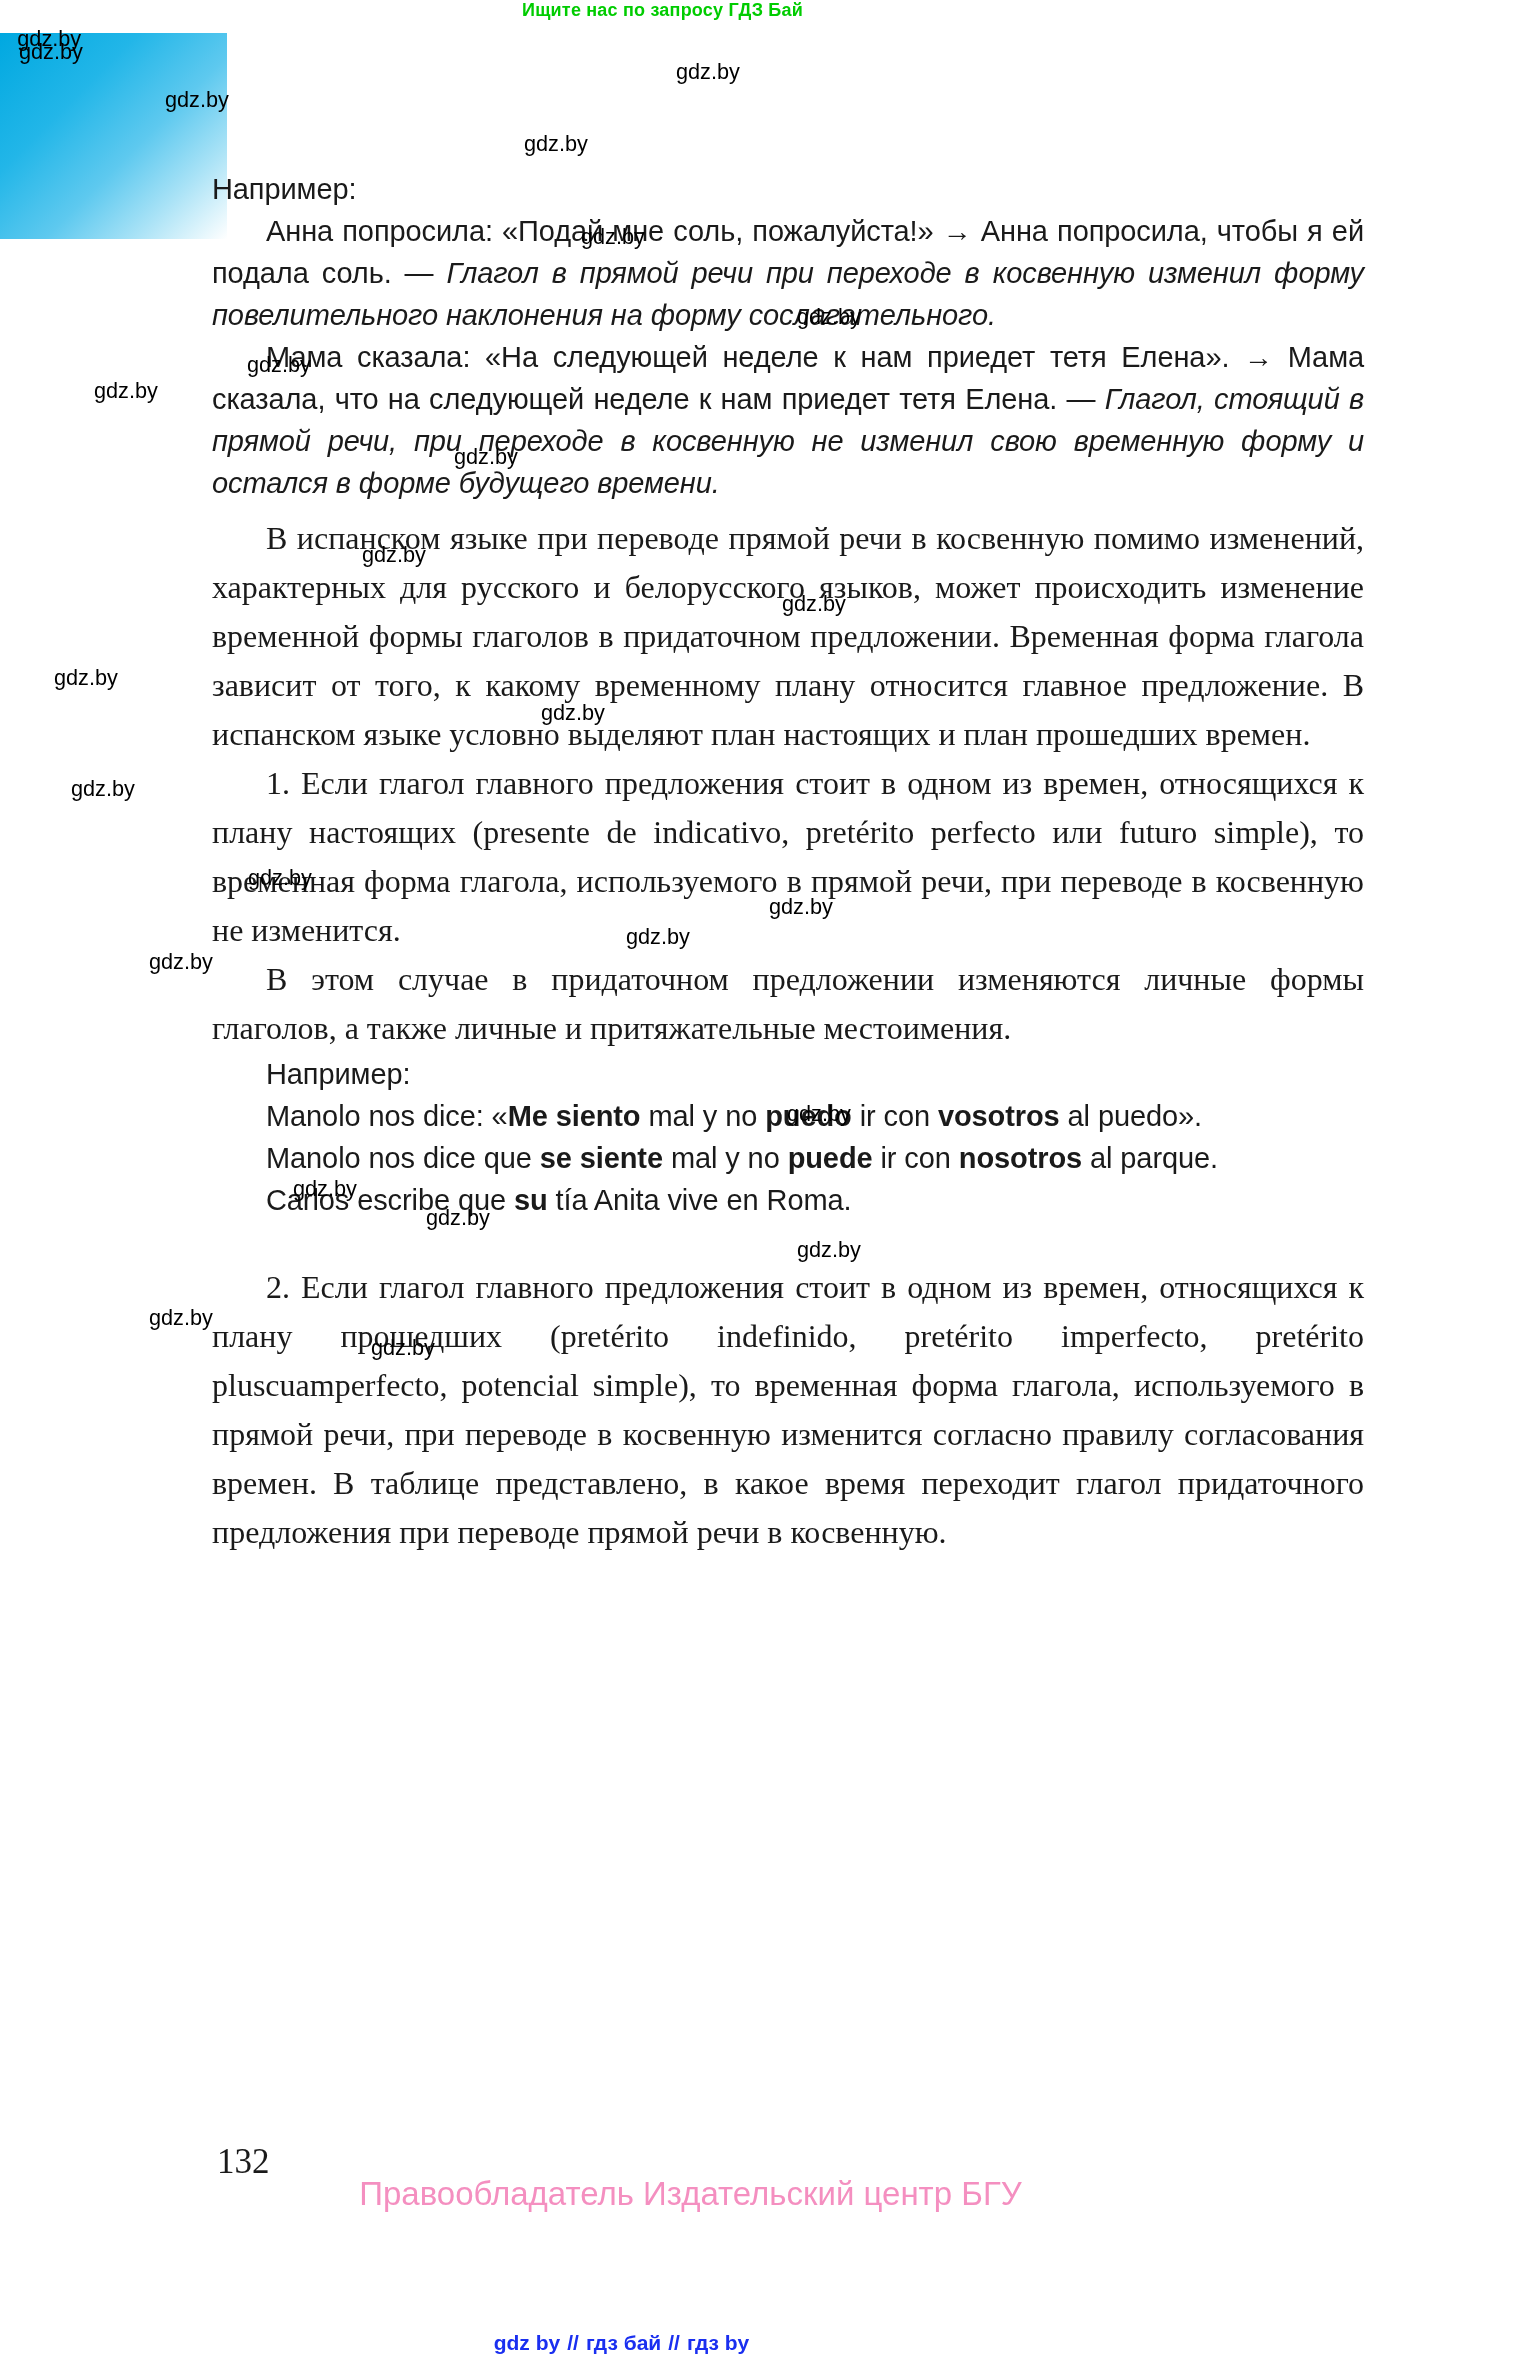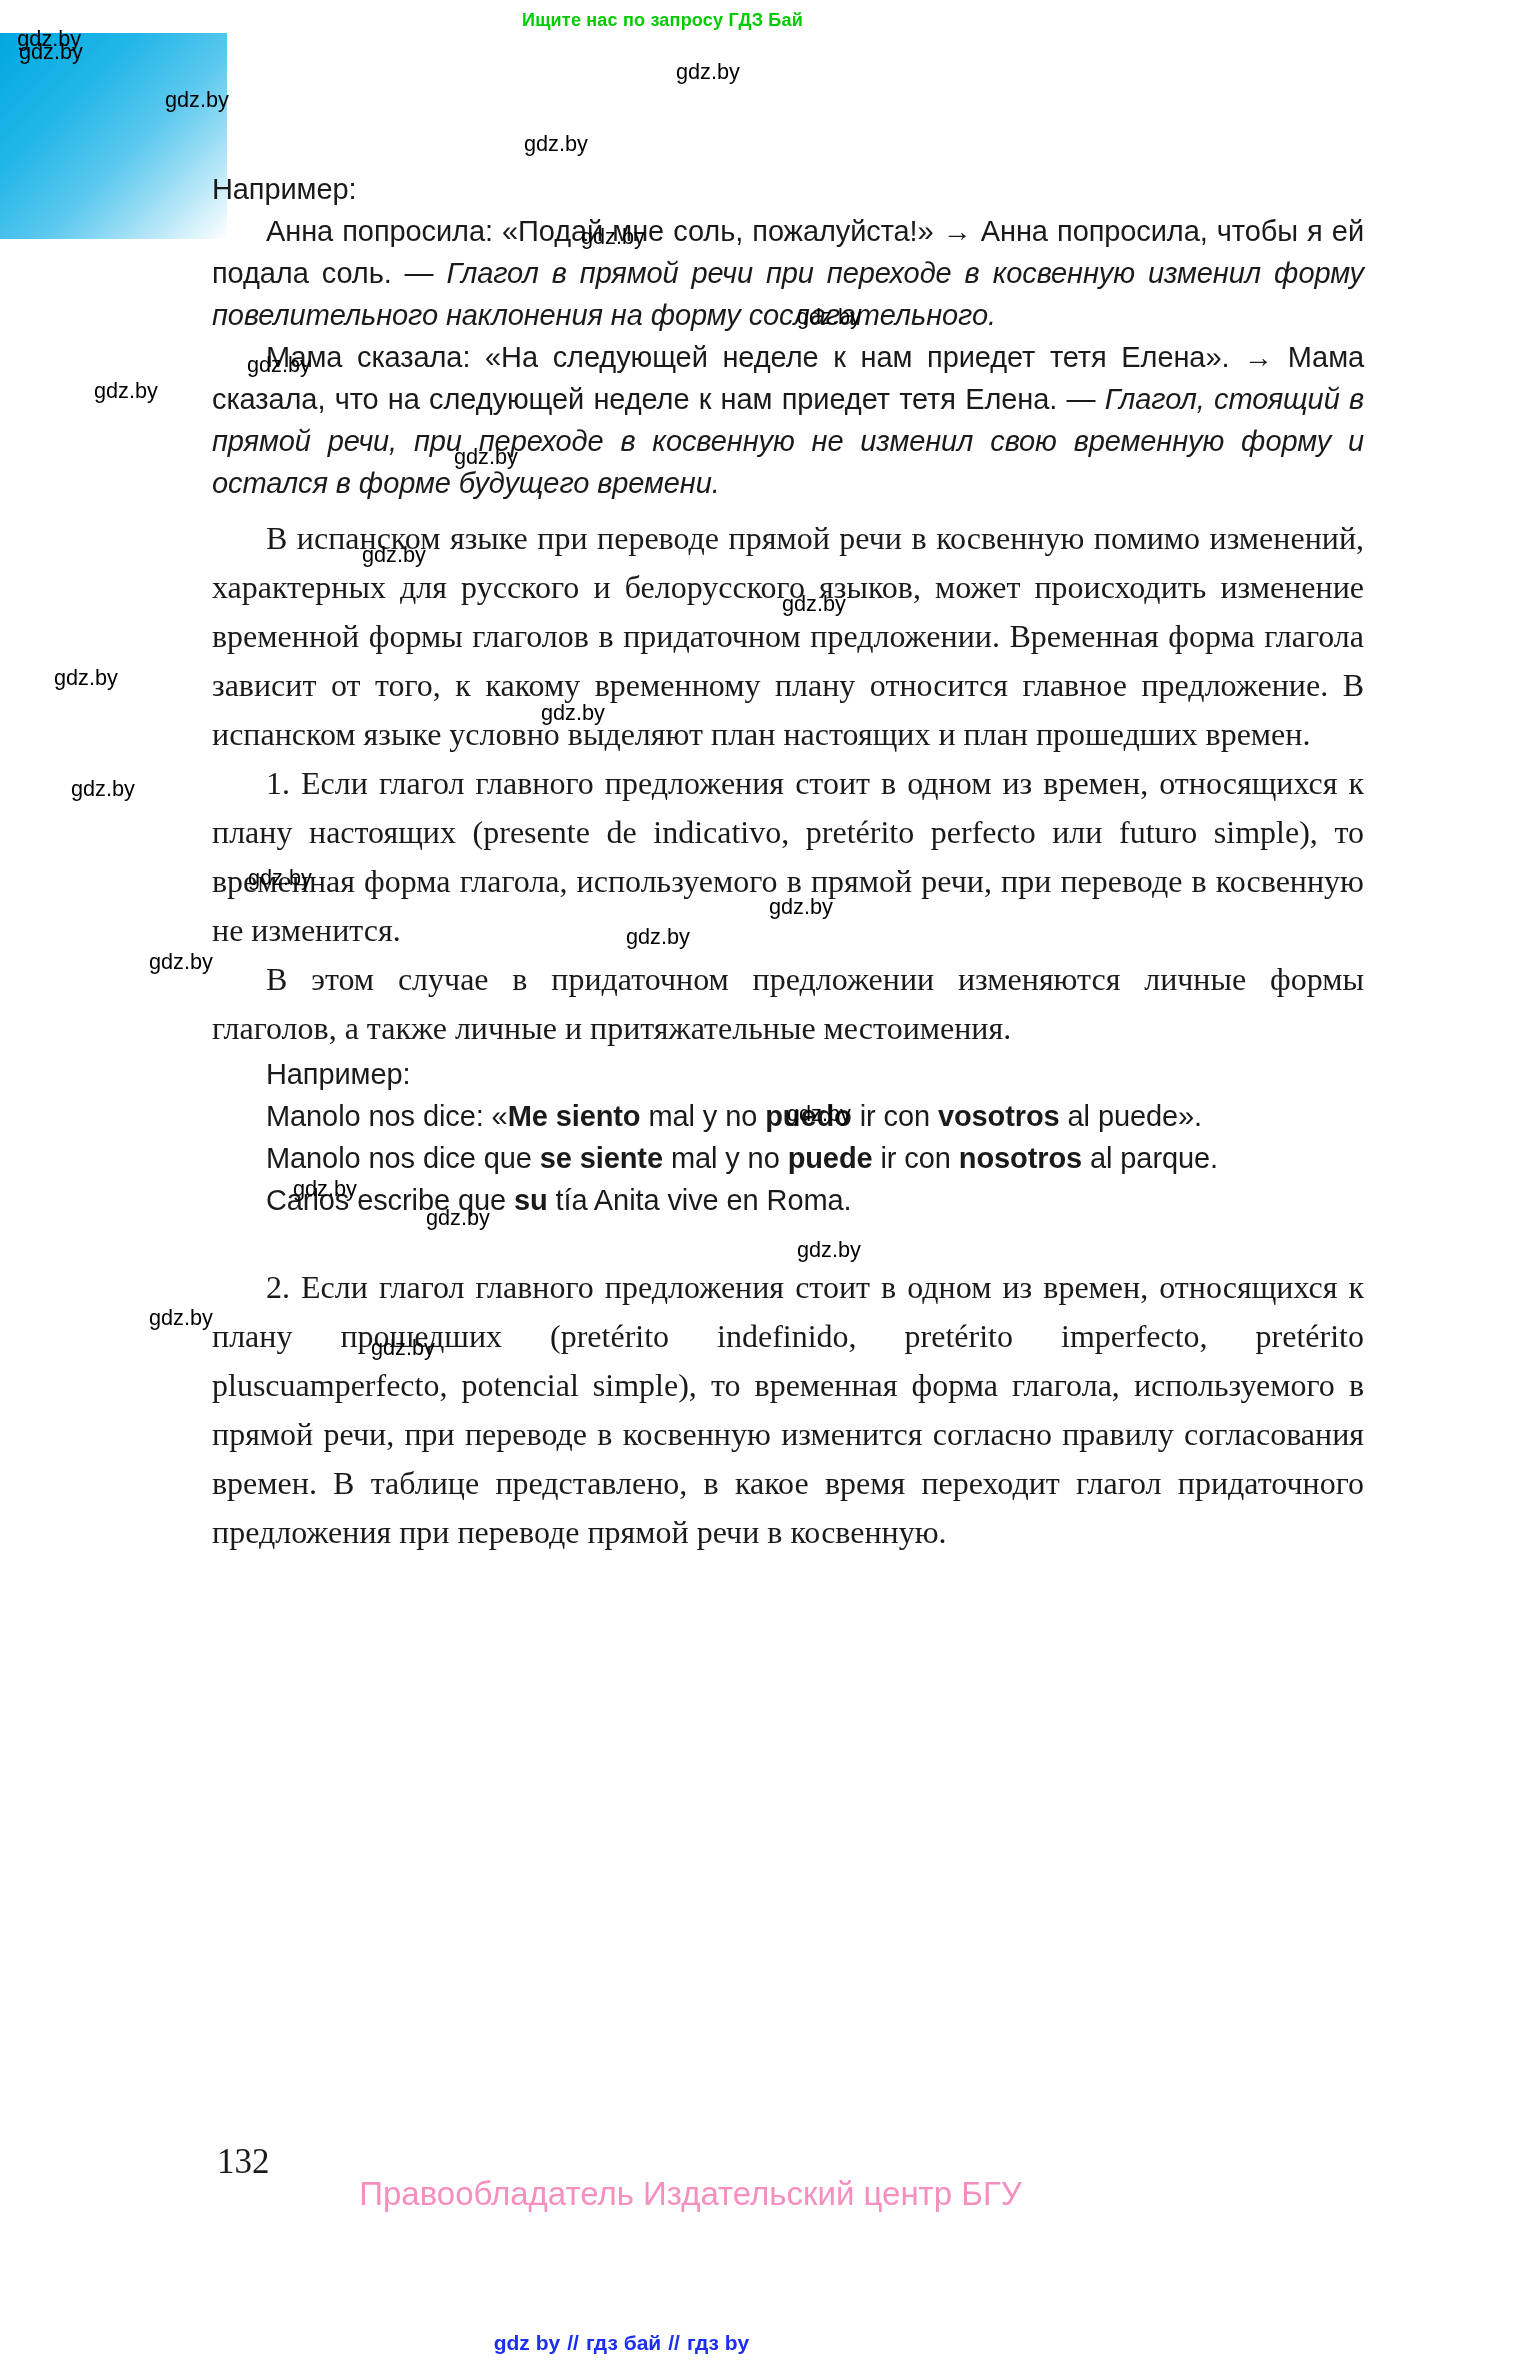--- a/index.html
+++ b/index.html
@@ -17,21 +17,21 @@
   }
 
   
   #promo-bar {
     position: absolute;
     top: 0;
     left: 0;
     width: 1325px;
     height: 31px;
     display: flex;
-    align-items: flex-end;
+    align-items: flex-start;
     justify-content: center;
   }
   #promo-text {
     color: #00cc00;
     font-family: "Liberation Sans", sans-serif;
     font-size: 18px;
     font-weight: bold;
     letter-spacing: 0.2px;
     white-space: nowrap;
   }
@@ -157,21 +157,21 @@
   <div style="height:10.4px"></div>
 
   <p class="para serif indent">В испанском языке при переводе прямой речи в косвенную помимо изменений, характерных для русского и белорусского языков, может происходить изменение временной формы глаголов в придаточном предложении. Временная форма глагола зависит от того, к какому временному плану относится главное предложение. В испанском языке условно выделяют план настоящих и план прошедших времен.</p>
 
   <p class="para serif indent">1. Если глагол главного предложения стоит в одном из времен, относящихся к плану настоящих (presente de indicativo, pretérito perfecto или futuro simple), то временная форма глагола, используемого в прямой речи, при переводе в косвенную не изменится.</p>
 
   <p class="para serif indent">В этом случае в придаточном предложении изменяются личные формы глаголов, а также личные и притяжательные местоимения.</p>
 
   <p class="para sans indent">Например:</p>
 
-  <p class="para sans indent"><span>Manolo nos dice: «</span><span class="bd">Me siento</span><span> mal y no </span><span class="bd">puedo</span><span> ir con </span><span class="bd">vosotros</span><span> al puede».</span></p>
+  <p class="para sans indent"><span>Manolo nos dice: «</span><span class="bd">Me siento</span><span> mal y no </span><span class="bd">puedo</span><span> ir con </span><span class="bd">vosotros</span><span> al puedo».</span></p>
 
   <p class="para sans indent"><span>Manolo nos dice que </span><span class="bd">se siente</span><span> mal y no </span><span class="bd">puede</span><span> ir con </span><span class="bd">nosotros</span><span> al parque.</span></p>
 
 
   <p class="para sans indent" style="text-align:left"><span>Carlos escribe que </span><span class="bd">su</span><span> tía Anita vive en Roma.</span></p>
 
   <div style="height:42px"></div>
 
   <p class="para serif indent">2. Если глагол главного предложения стоит в одном из времен, относящихся к плану прошедших (pretérito indefinido, pretérito imperfecto, pretérito pluscuamperfecto, potencial simple), то временная форма глагола, используемого в прямой речи, при переводе в косвенную изменится согласно правилу согласования времен. В таблице представлено, в какое время переходит глагол придаточного предложения при переводе прямой речи в косвенную.</p>
 

